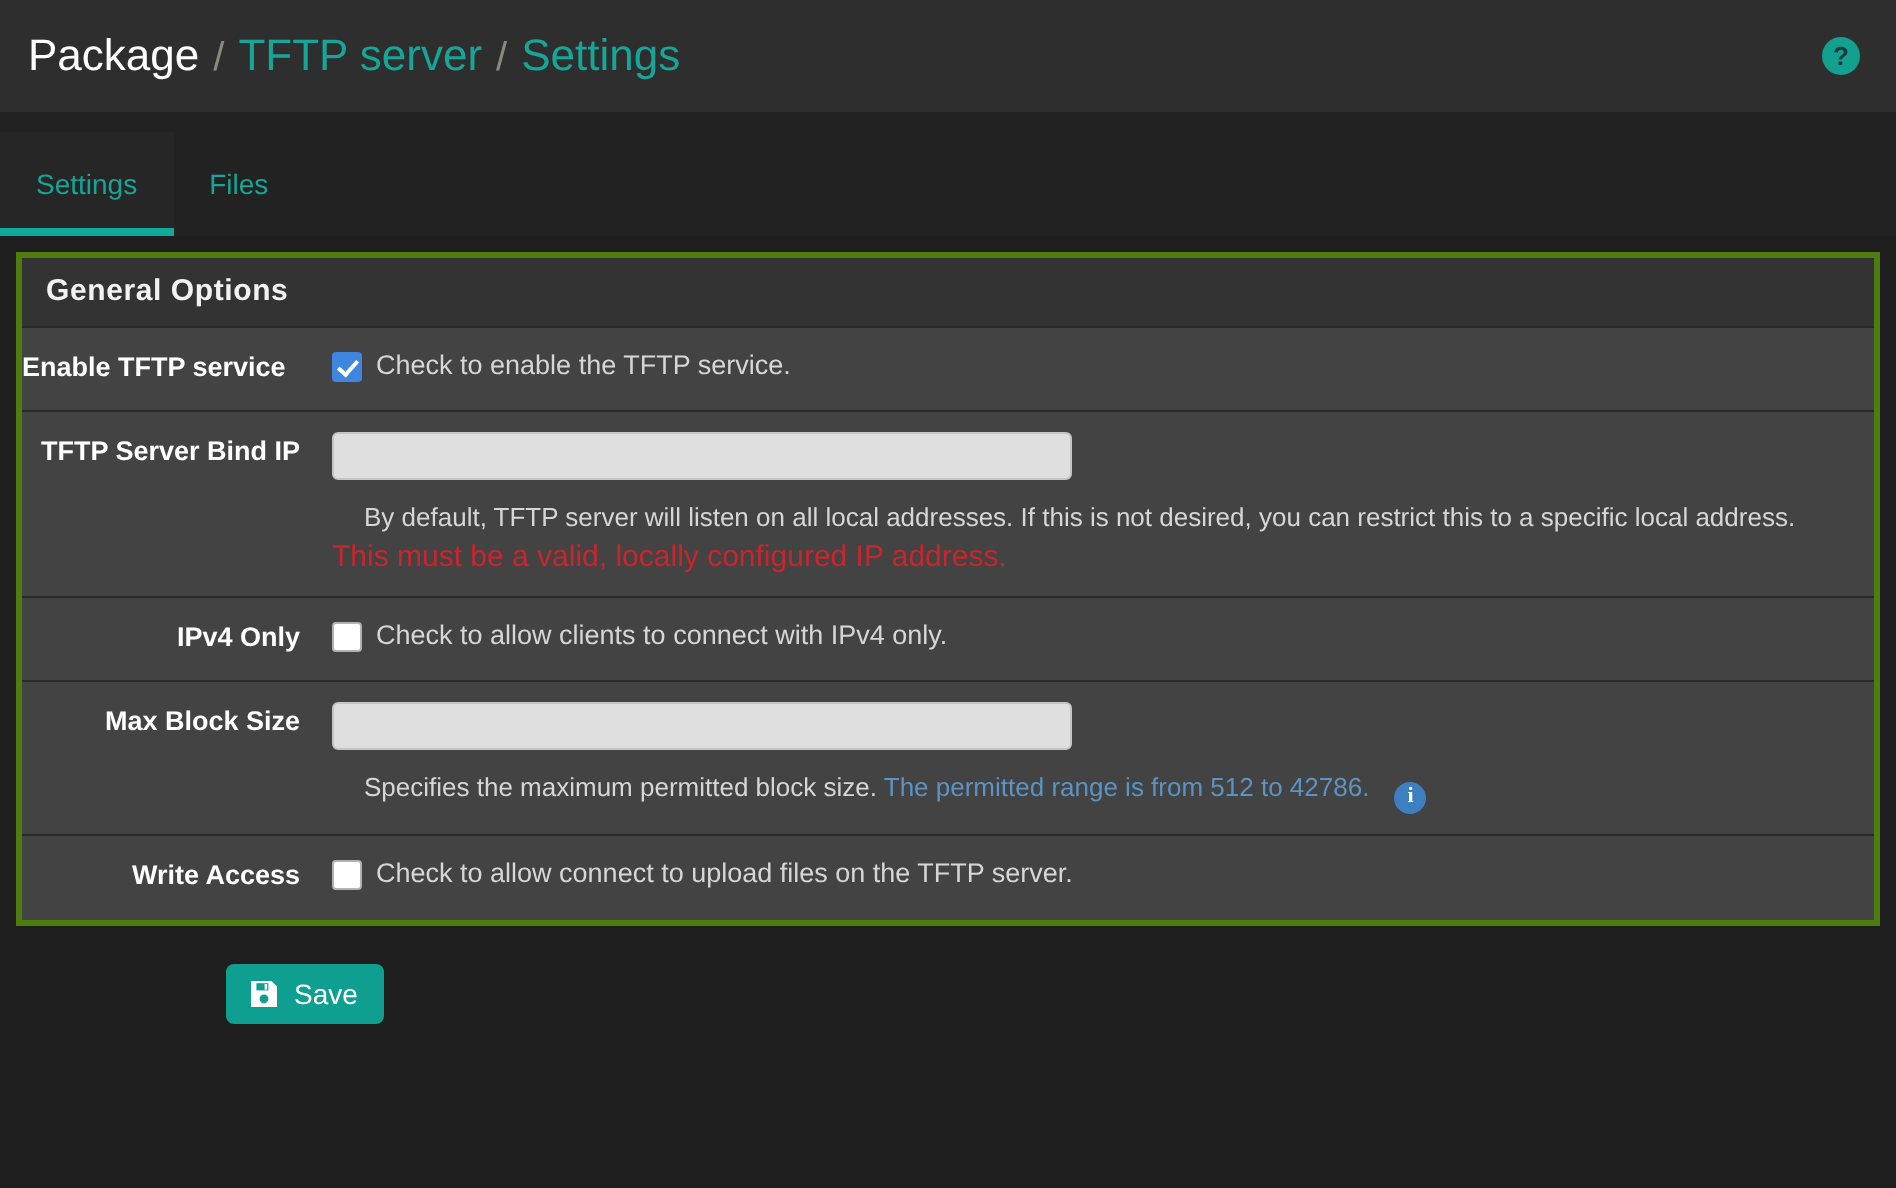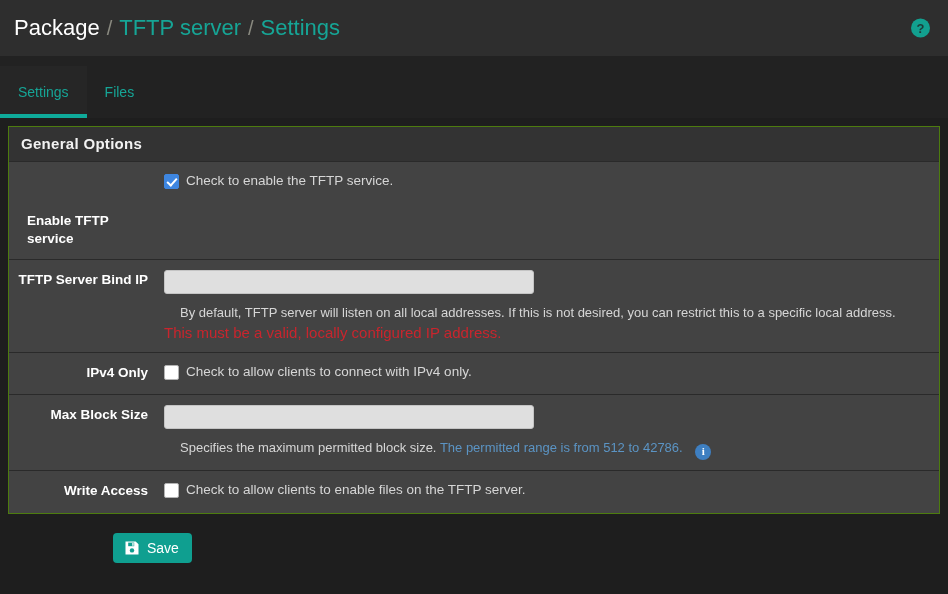--- a/index.html
+++ b/index.html
@@ -98,21 +98,21 @@
     left: 0;
     right: 0;
     bottom: 0;
     height: 4px;
     background: #0faa9a;
   }
 
   
   .panel {
     margin: 8px 8px 0 8px;
-    border: 1px solid #4d7c0f;
+    border: 3px solid #4d7c0f;
     background: #3d3d3d;
   }
   .panel-header {
     background: #333333;
     border-bottom: 1px solid #2a2a2a;
     padding: 8px 12px 9px 12px;
     font-size: 15px;
     font-weight: bold;
     color: #f2f2f2;
     letter-spacing: 0.3px;
@@ -130,22 +130,21 @@
     min-width: 155px;
     text-align: right;
     padding: 11px 16px 11px 4px;
     font-size: 13.5px;
     font-weight: bold;
     color: #ffffff;
     line-height: 18px;
   }
   .row-label.left {
     text-align: left;
-    padding-left: 18px;
-    margin-top: 39px;
+    padding-left: 0;
   }
   .row-field {
     flex: 1;
     padding: 10px 10px 10px 0;
   }
 
   
   .check-line {
     display: flex;
     align-items: flex-start;
@@ -322,21 +321,21 @@
         </span>
       </div>
     </div>
   </div>
 
   <div class="row">
     <div class="row-label">Write Access</div>
     <div class="row-field">
       <div class="check-line">
         <div class="cbox"></div>
-        <div class="check-text">Check to allow clients to enable files on the TFTP server.</div>
+        <div class="check-text">Check to allow connect to upload files on the TFTP server.</div>
       </div>
     </div>
   </div>
 
 
 </div>
 
 <div class="footer">
   <button class="save-btn">
     <span>

